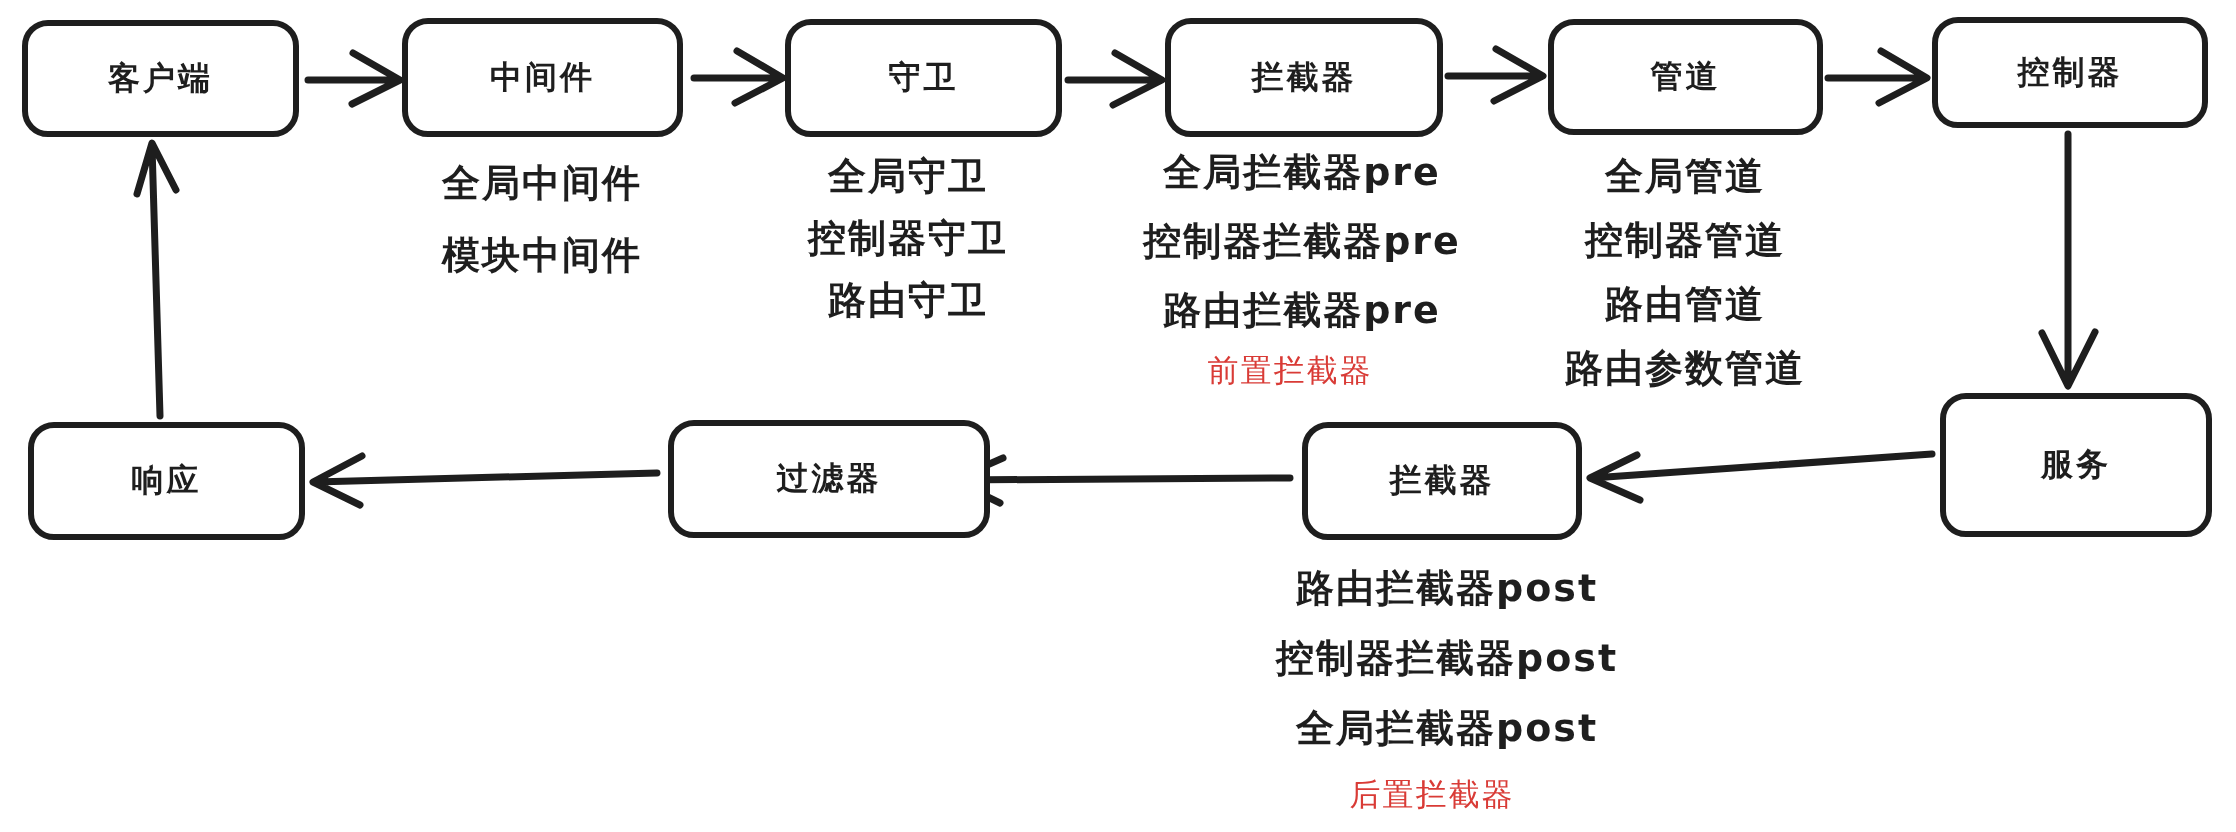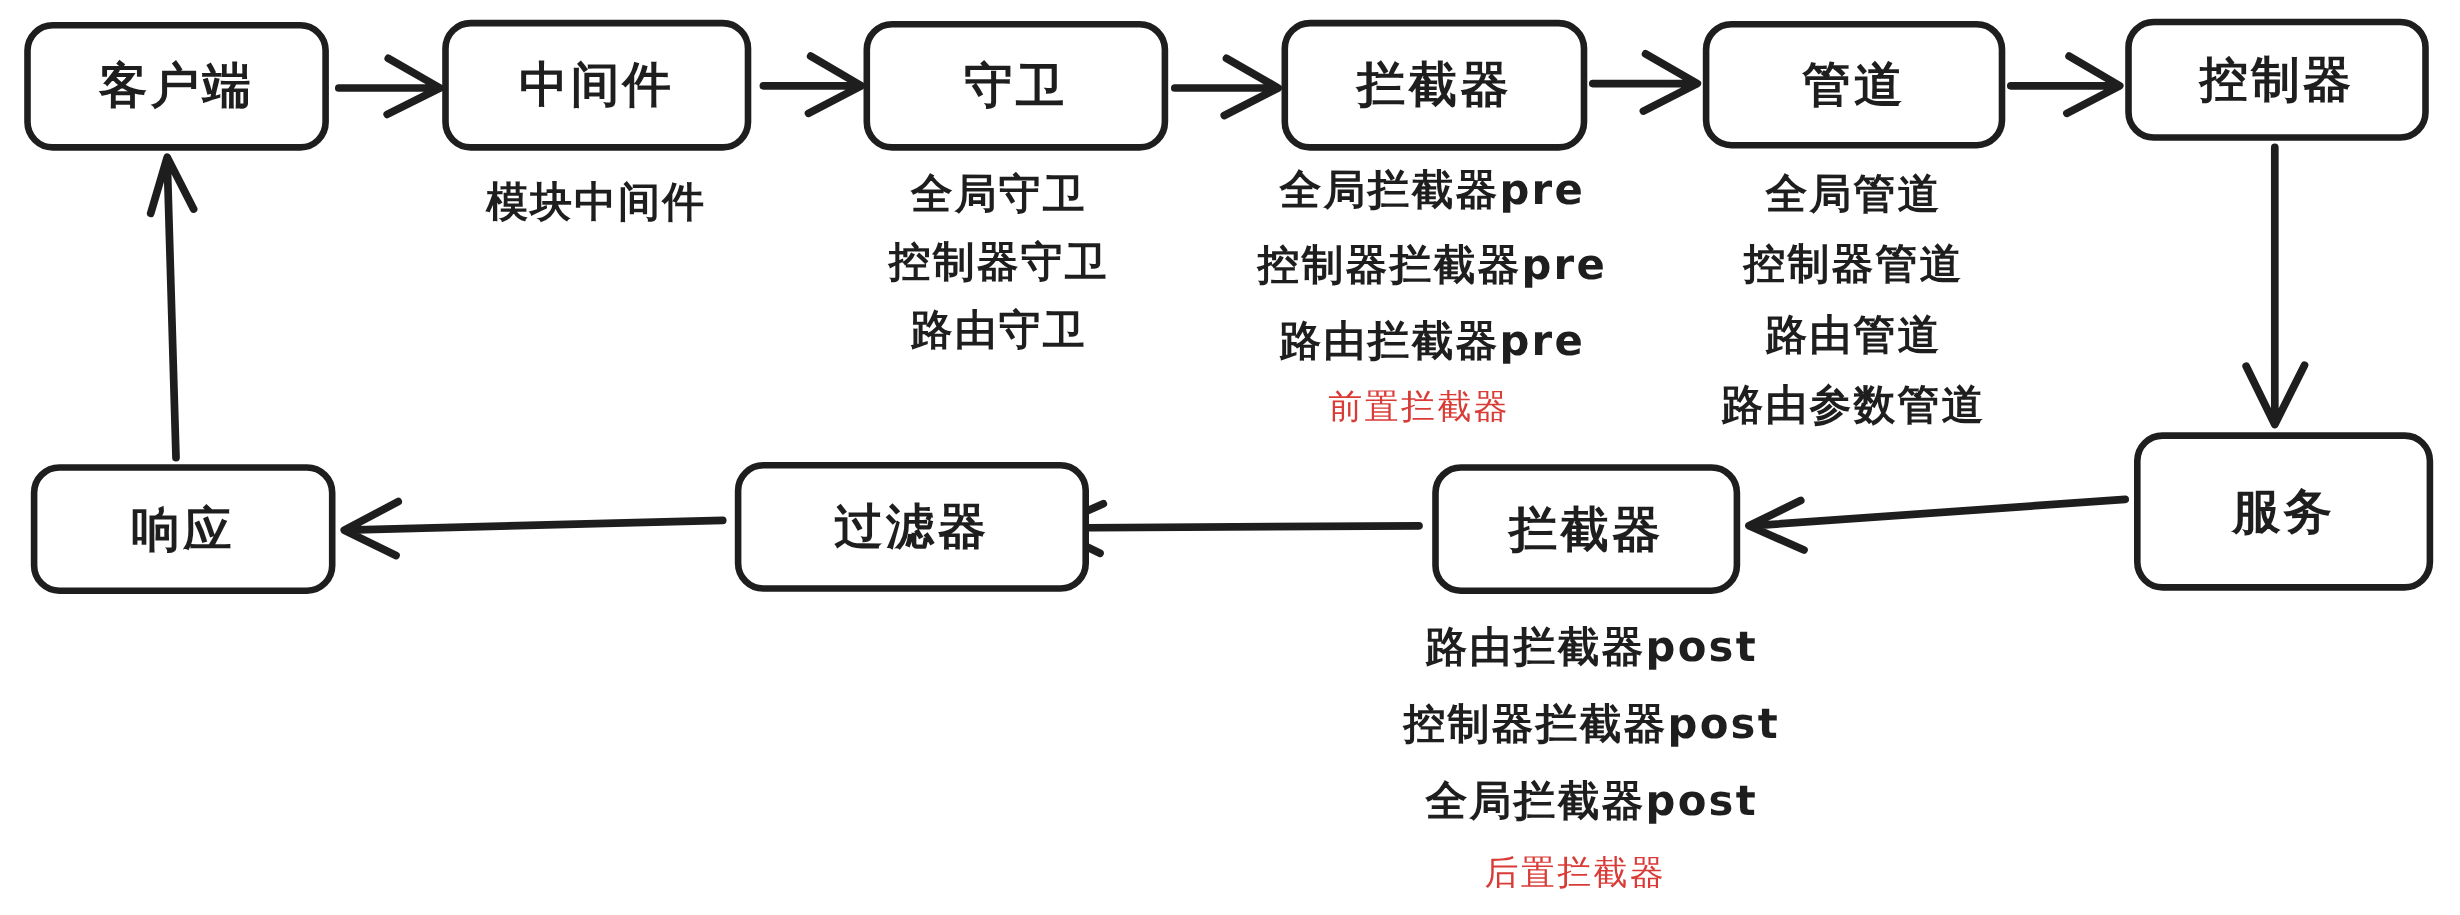--- a/index.html
+++ b/index.html
@@ -31,21 +31,21 @@
     stroke-linejoin:round;
   }
   .node{
     position:absolute;
     border:6px solid var(--ink);
     border-radius:26px;
     background:var(--bg);
     display:flex;
     align-items:center;
     justify-content:center;
-    font-size:44px;
+    font-size:32px;
     font-weight:600;
     letter-spacing:3px;
     color:var(--ink);
   }
   #node-client          {left:22px;   top:20px;  width:277px; height:117px;}
   #node-middleware      {left:402px;  top:18px;  width:281px; height:119px;justify-content:center;}
   #node-guard           {left:785px;  top:19px;  width:277px; height:118px;}
   #node-interceptor-pre {left:1165px; top:18px;  width:278px; height:119px;}
   #node-pipe            {left:1548px; top:19px;  width:275px; height:116px;}
   #node-controller      {left:1932px; top:17px;  width:276px; height:111px;}
@@ -132,20 +132,21 @@
     <span>过滤器</span>
   </div>
   <div class="node" id="node-interceptor-post">
     <span>拦截器</span>
   </div>
   <div class="node" id="node-service">
     <span>服务</span>
   </div>
 
   <div class="subs" id="subs-middleware">
+    <div class="sub">全局中间件</div>
     <div class="sub">模块中间件</div>
   </div>
 
   <div class="subs" id="subs-guard">
     <div class="sub">全局守卫</div>
     <div class="sub">控制器守卫</div>
     <div class="sub">路由守卫</div>
   </div>
 
   <div class="subs" id="subs-interceptor-pre">

